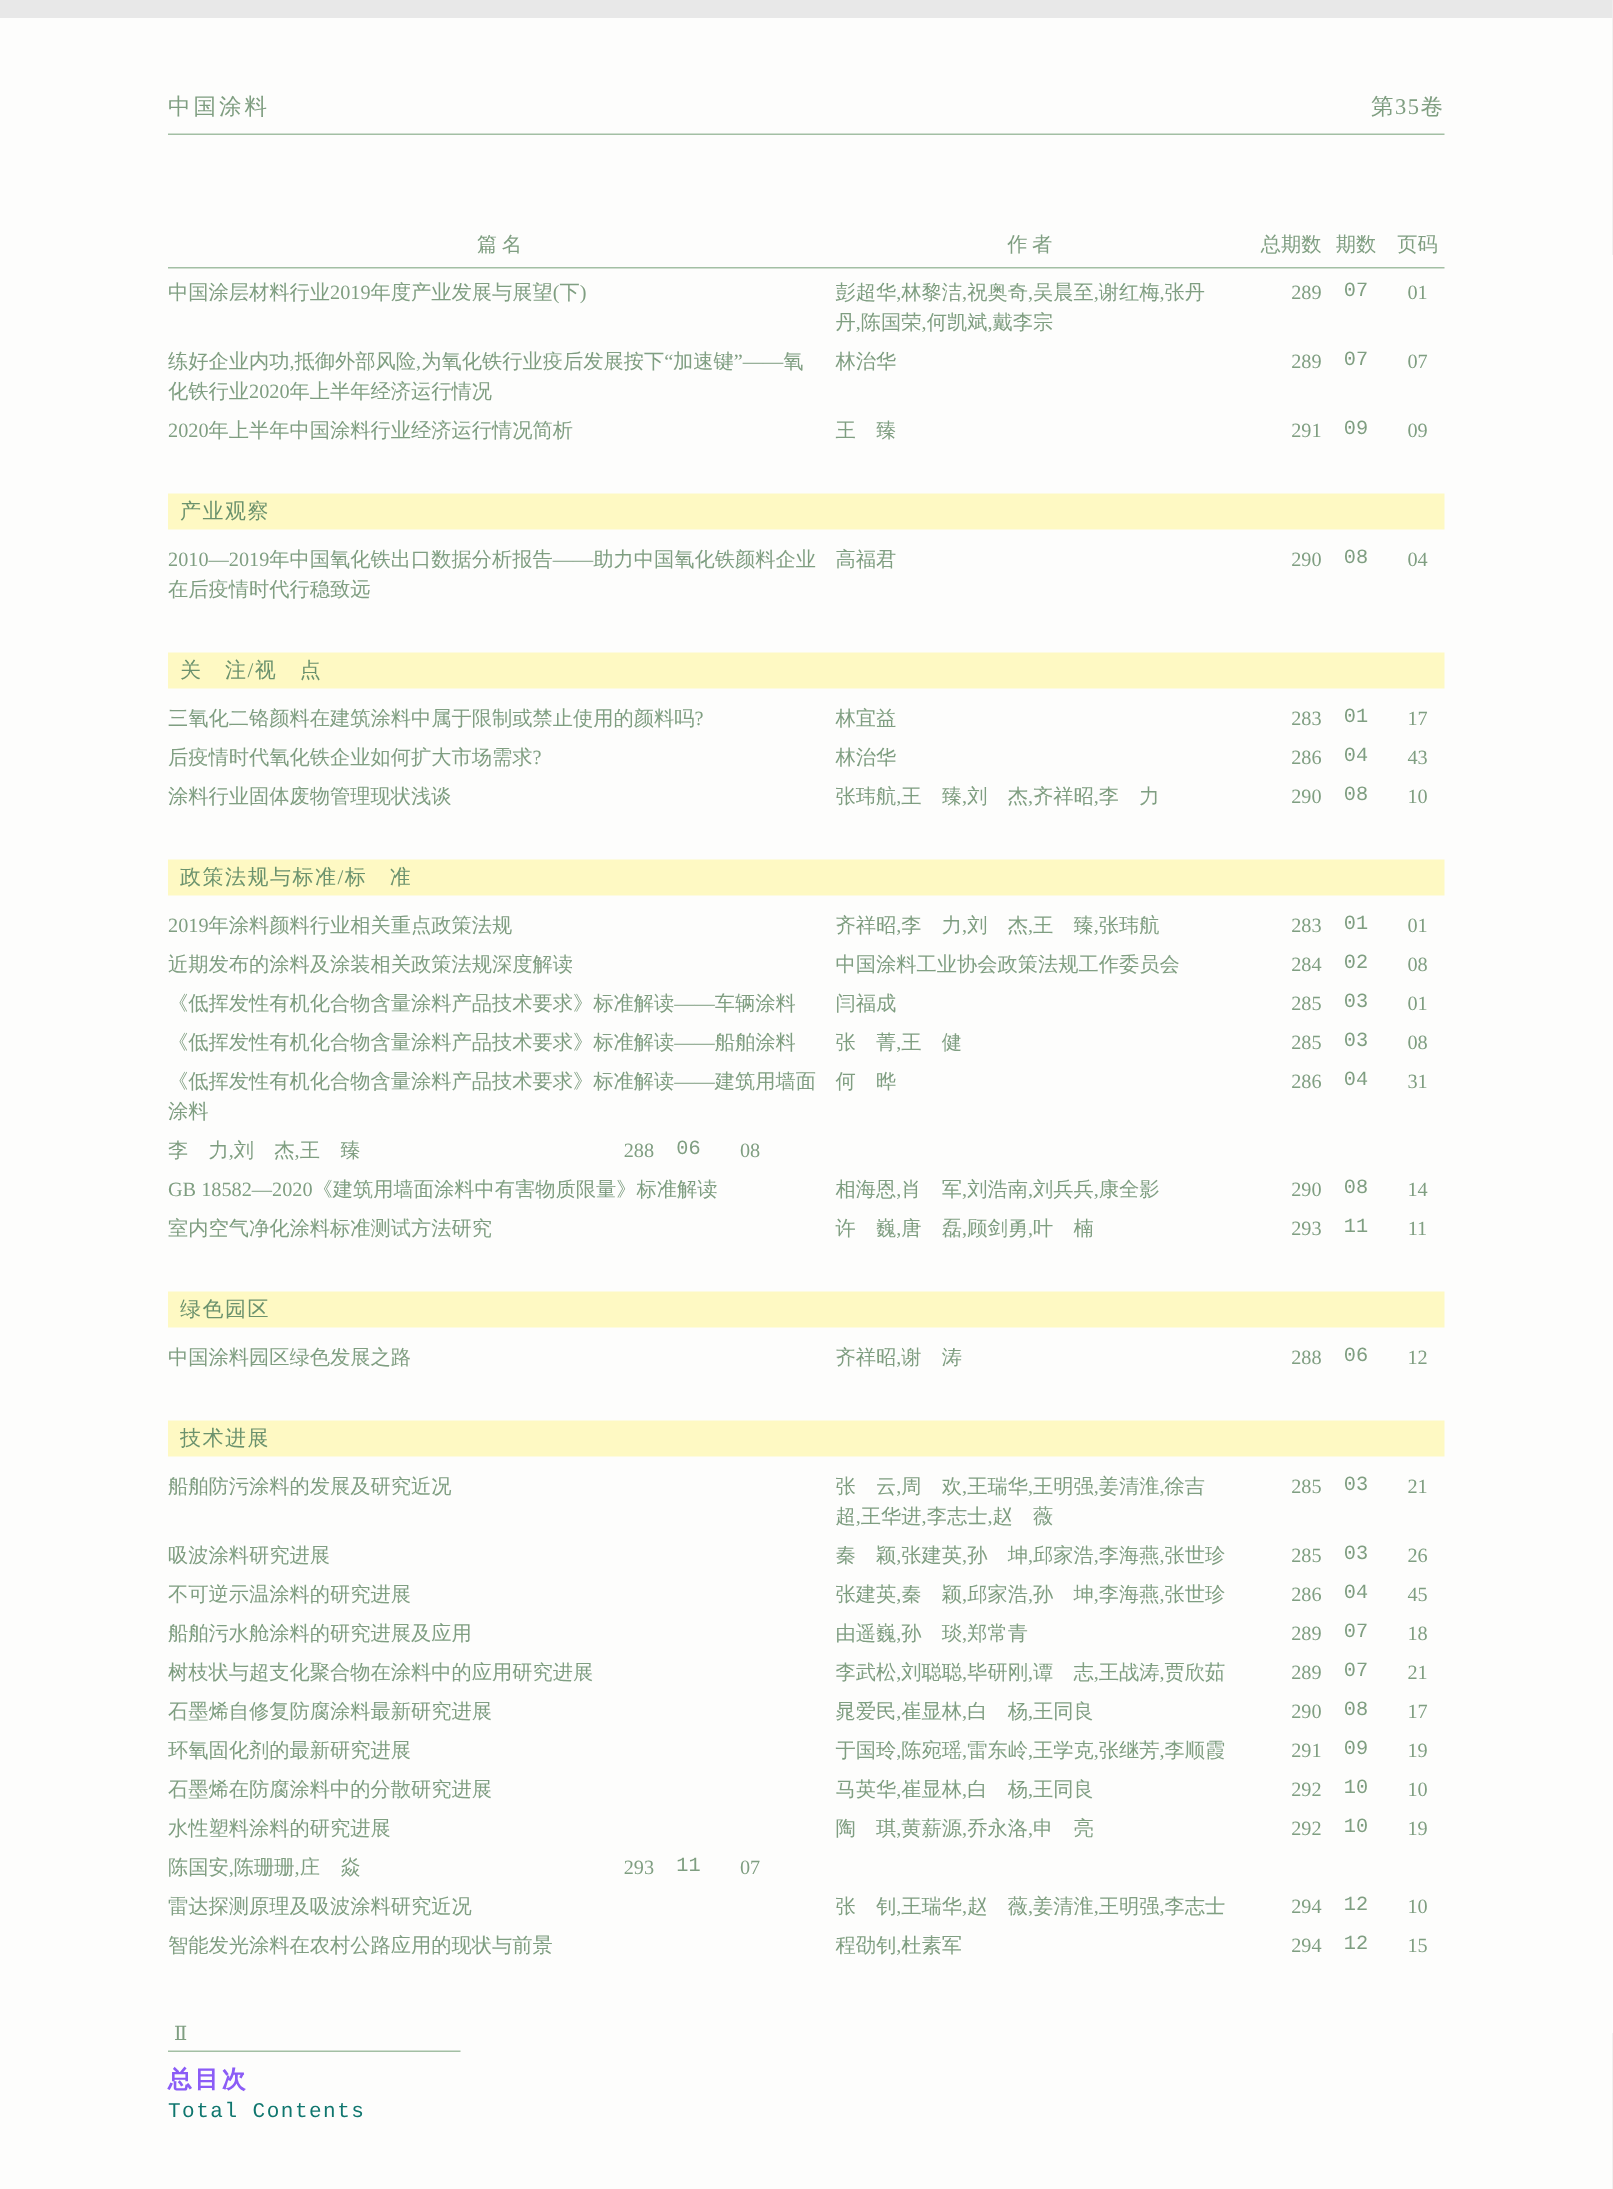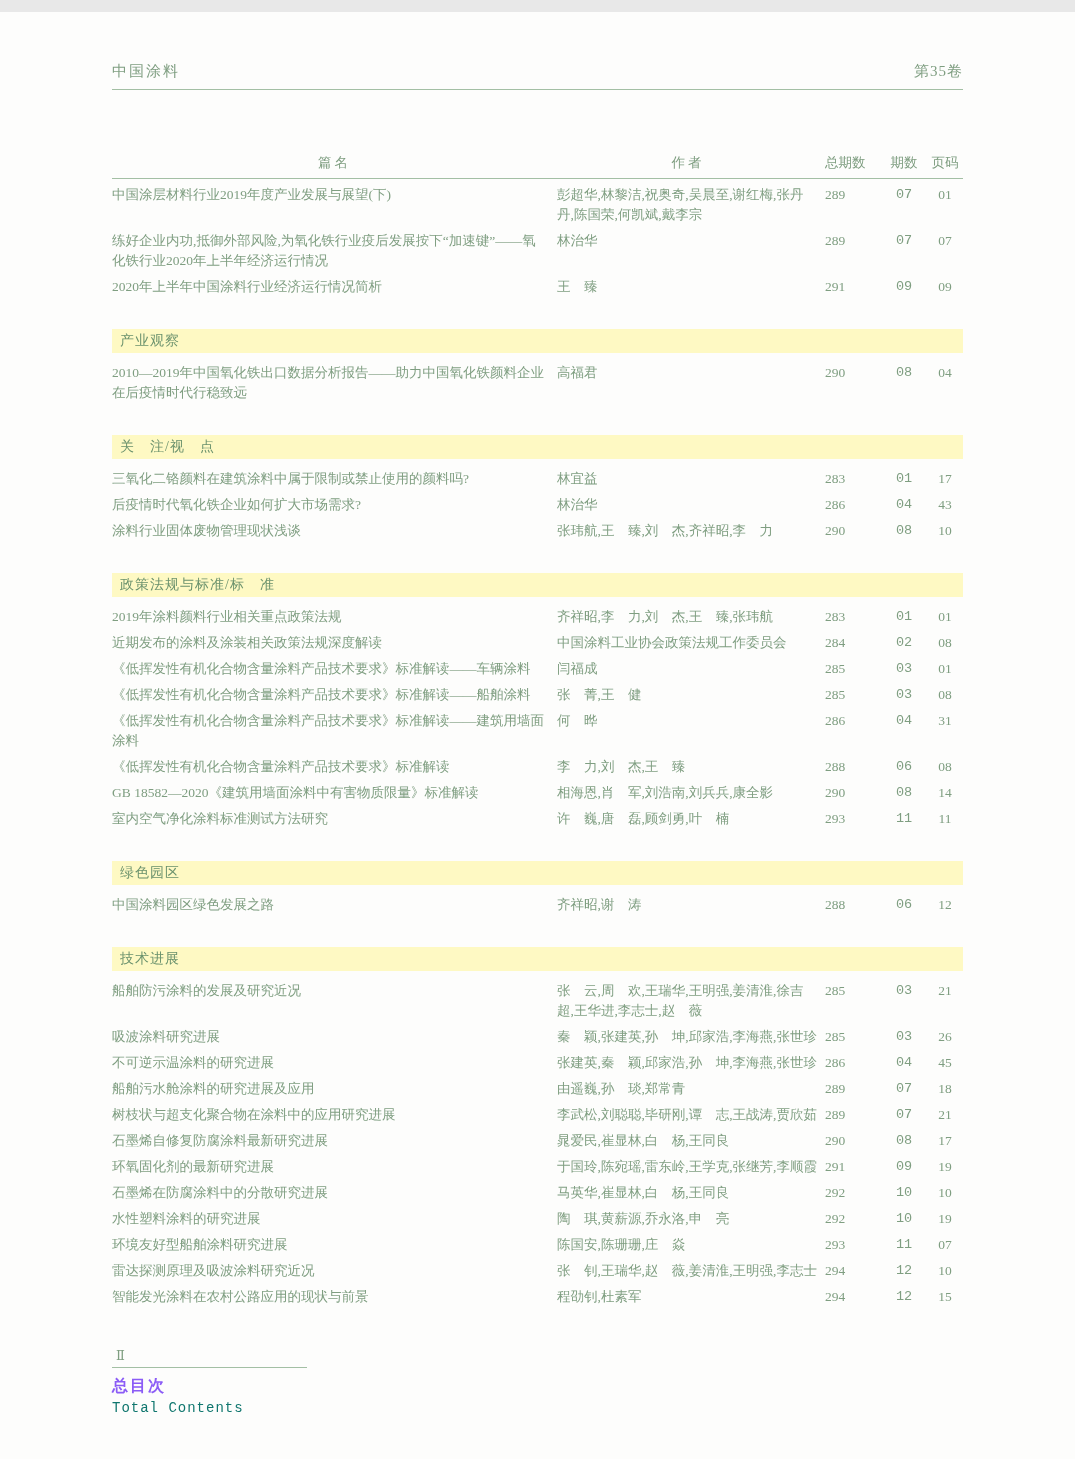--- a/index.html
+++ b/index.html
@@ -23,21 +23,21 @@
   .content{position:absolute;top:142px;left:112px;width:851px;}
   .thead{
     display:flex;align-items:flex-end;
     font-size:13.5px;
     padding-bottom:6px;
     border-bottom:1.5px solid #a3bfa4;
     margin-bottom:6px;
   }
   .c-title{width:445px;}
   .c-auth{width:268px;padding-right:6px;box-sizing:border-box;}
-  .c-n1{width:56px;text-align:left;}
+  .c-n1{width:56px;text-align:right;}
   .c-n2{width:46px;text-align:center;font-family:Liberation Mono, monospace;}
   .c-n3{width:36px;text-align:center;}
   .thead .c-title,.thead .c-auth{text-align:center;letter-spacing:3px;}
   .row{
     display:flex;align-items:flex-start;
     font-size:13.5px;line-height:20px;
     margin:0 0 6px 0;
   }
   .row .c-title{padding-right:10px;box-sizing:border-box;}
   .row .c-auth{word-break:break-all;}
@@ -156,21 +156,20 @@
           <div class="c-n3">08</div>
         </div>
         <div class="row">
           <div class="c-title">《低挥发性有机化合物含量涂料产品技术要求》标准解读——建筑用墙面涂料</div>
           <div class="c-auth">何　晔</div>
           <div class="c-n1">286</div>
           <div class="c-n2">04</div>
           <div class="c-n3">31</div>
         </div>
         <div class="row">
-          <div class="c-title">《低挥发性有机化合物含量涂料产品技术要求》标准解读</div>
           <div class="c-auth">李　力,刘　杰,王　臻</div>
           <div class="c-n1">288</div>
           <div class="c-n2">06</div>
           <div class="c-n3">08</div>
         </div>
         <div class="row">
           <div class="c-title">GB 18582—2020《建筑用墙面涂料中有害物质限量》标准解读</div>
           <div class="c-auth">相海恩,肖　军,刘浩南,刘兵兵,康全影</div>
           <div class="c-n1">290</div>
           <div class="c-n2">08</div>
@@ -249,21 +248,20 @@
           <div class="c-n3">10</div>
         </div>
         <div class="row">
           <div class="c-title">水性塑料涂料的研究进展</div>
           <div class="c-auth">陶　琪,黄薪源,乔永洛,申　亮</div>
           <div class="c-n1">292</div>
           <div class="c-n2">10</div>
           <div class="c-n3">19</div>
         </div>
         <div class="row">
-          <div class="c-title">环境友好型船舶涂料研究进展</div>
           <div class="c-auth">陈国安,陈珊珊,庄　焱</div>
           <div class="c-n1">293</div>
           <div class="c-n2">11</div>
           <div class="c-n3">07</div>
         </div>
         <div class="row">
           <div class="c-title">雷达探测原理及吸波涂料研究近况</div>
           <div class="c-auth">张　钊,王瑞华,赵　薇,姜清淮,王明强,李志士</div>
           <div class="c-n1">294</div>
           <div class="c-n2">12</div>

